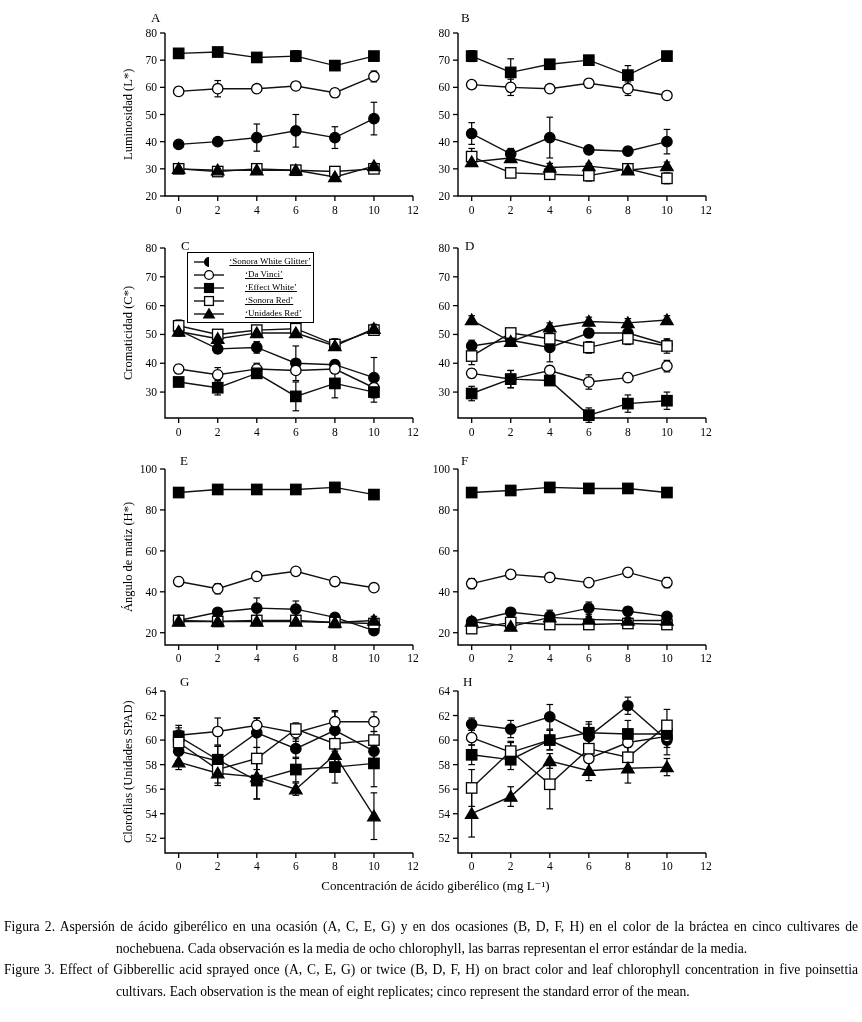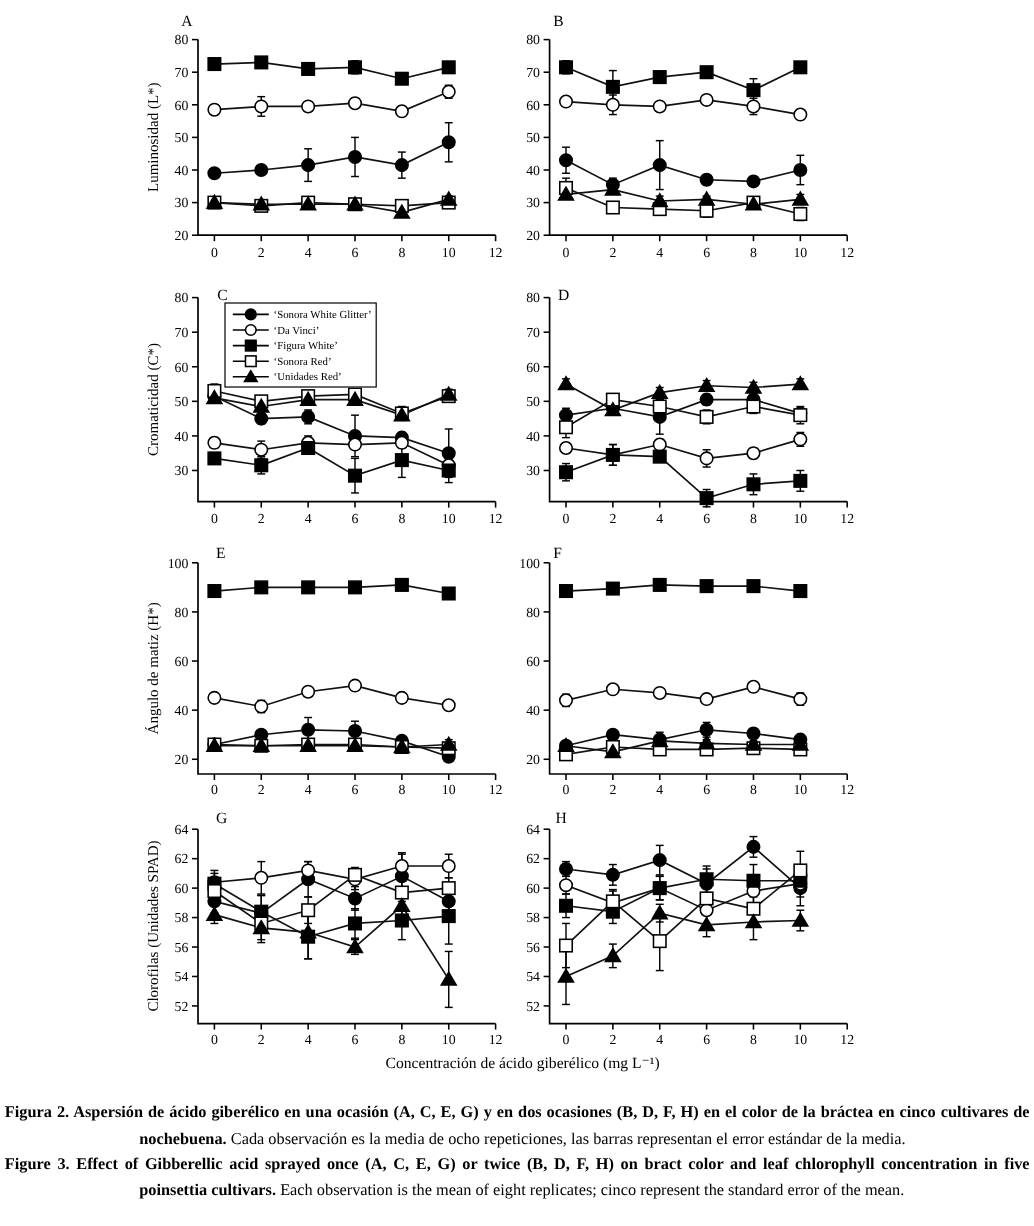--- a/index.html
+++ b/index.html
@@ -9,25 +9,25 @@
   .ylab{position:absolute;left:119px;width:20px;writing-mode:vertical-rl;transform:rotate(180deg);
         font-size:12.5px;text-align:center;line-height:18px;}
   #ylab0{top:33px;height:163px;}
   #ylab1{top:248px;height:170px;}
   #ylab2{top:469px;height:176px;}
   #ylab3{top:691px;height:162px;}
   .xlab{position:absolute;left:165px;top:878px;width:541px;text-align:center;font-size:13px;}
   .legend{position:absolute;left:187px;top:252px;width:127px;height:71px;border:1.5px solid #000;
           box-sizing:border-box;background:#fff;display:flex;flex-direction:column;
           justify-content:space-around;padding:2px 2px 2px 5px;}
-  .legend-row{display:flex;align-items:center;gap:3px;height:12px;}
+  .legend-row{display:flex;align-items:flex-start;gap:20px;height:12px;text-decoration:underline;}
   .legend-row span{font-size:9px;white-space:nowrap;}
   .captions{position:absolute;top:916px;left:4px;width:854px;font-size:13.6px;}
   .cap{margin:0;text-align:justify;padding-left:112px;text-indent:-112px;line-height:21.6px;}
-  .cap b{font-weight:bold;}
+  .cap b{font-weight:normal;}
 </style>
 </head>
 <body>
 
 <div class="page">
   <div id="canvas"><svg width="862" height="900" viewBox="0 0 862 900">
         <g>
           <path d="M 165 33 L 165 196 L 413 196" fill="none" stroke="#000" stroke-width="1.4"></path>
           <line x1="160" y1="196" x2="165" y2="196" stroke="#000" stroke-width="1.3"></line>
           <text x="157" y="200" text-anchor="end" font-size="11.5" font-family="&quot;Liberation Serif&quot;,&quot;DejaVu Serif&quot;,serif">20</text>
@@ -1389,35 +1389,35 @@
           <line x1="1" y1="6" x2="31" y2="6" stroke="#000" stroke-width="1.3"></line>
           <circle cx="16" cy="6" r="4.42" fill="#fff" stroke="#000" stroke-width="1.3"></circle>
         </svg>
         <span>‘Da Vinci’</span>
       </div>
       <div class="legend-row">
         <svg width="32" height="12">
           <line x1="1" y1="6" x2="31" y2="6" stroke="#000" stroke-width="1.3"></line>
           <rect x="11.58" y="1.58" width="8.84" height="8.84" fill="#000" stroke="#000" stroke-width="1.3"></rect>
         </svg>
-        <span>‘Figura White’</span>
+        <span>‘Effect White’</span>
       </div>
       <div class="legend-row">
         <svg width="32" height="12">
           <line x1="1" y1="6" x2="31" y2="6" stroke="#000" stroke-width="1.3"></line>
           <rect x="11.58" y="1.58" width="8.84" height="8.84" fill="#fff" stroke="#000" stroke-width="1.3"></rect>
         </svg>
         <span>‘Sonora Red’</span>
       </div>
       <div class="legend-row">
         <svg width="32" height="12">
           <line x1="1" y1="6" x2="31" y2="6" stroke="#000" stroke-width="1.3"></line>
           <polygon points="16,0.9000000000000004 10.73,9.91 21.27,9.91" fill="#000" stroke="#000" stroke-width="1.3"></polygon>
         </svg>
         <span>‘Unidades Red’</span>
       </div>
     </div>
 
   <div class="captions">
-    <p class="cap"><b>Figura 2. Aspersión de ácido giberélico en una ocasión (A, C, E, G) y en dos ocasiones (B, D, F, H) en el color de la bráctea en cinco cultivares de nochebuena.</b> <span>Cada observación es la media de ocho repeticiones, las barras representan el error estándar de la media.</span></p>
+    <p class="cap"><b>Figura 2. Aspersión de ácido giberélico en una ocasión (A, C, E, G) y en dos ocasiones (B, D, F, H) en el color de la bráctea en cinco cultivares de nochebuena.</b> <span>Cada observación es la media de ocho chlorophyll, las barras representan el error estándar de la media.</span></p>
     <p class="cap"><b>Figure 3. Effect of Gibberellic acid sprayed once (A, C, E, G) or twice (B, D, F, H) on bract color and leaf chlorophyll concentration in five poinsettia cultivars.</b> <span>Each observation is the mean of eight replicates; cinco represent the standard error of the mean.</span></p>
   </div>
 </div>
 
 </body></html>

